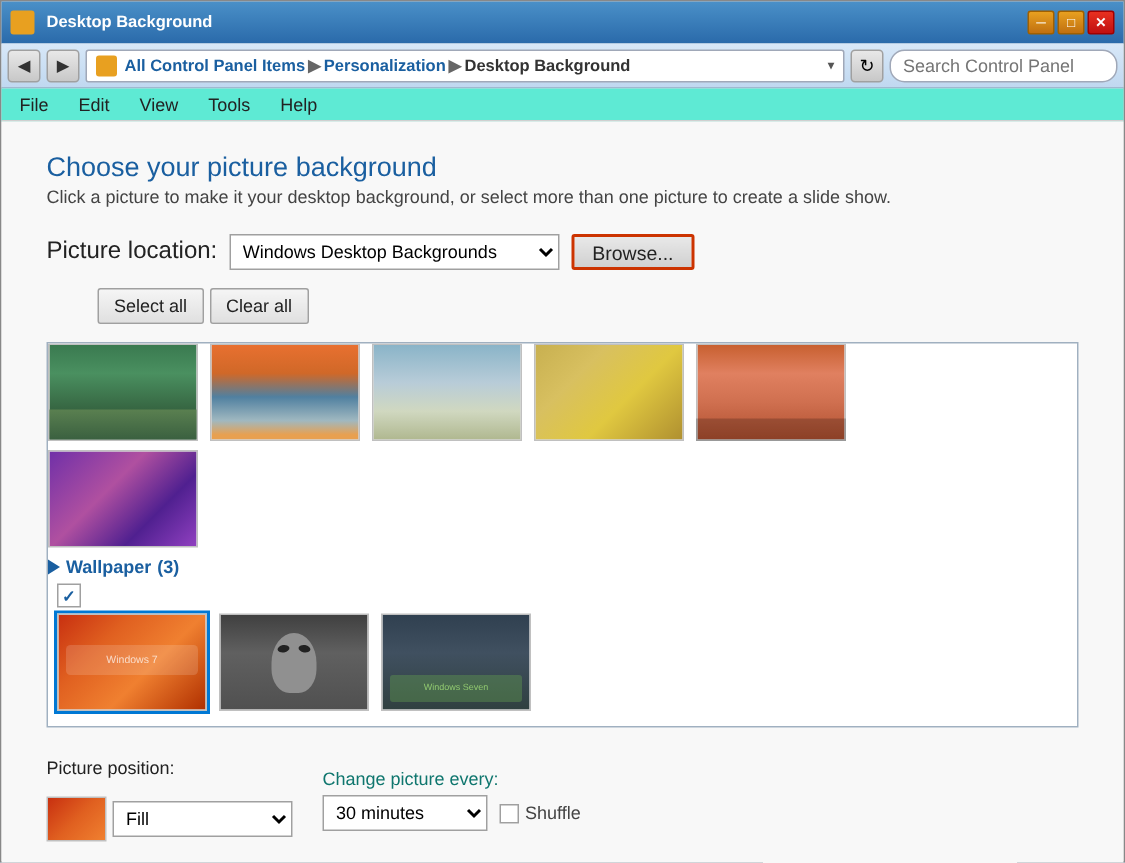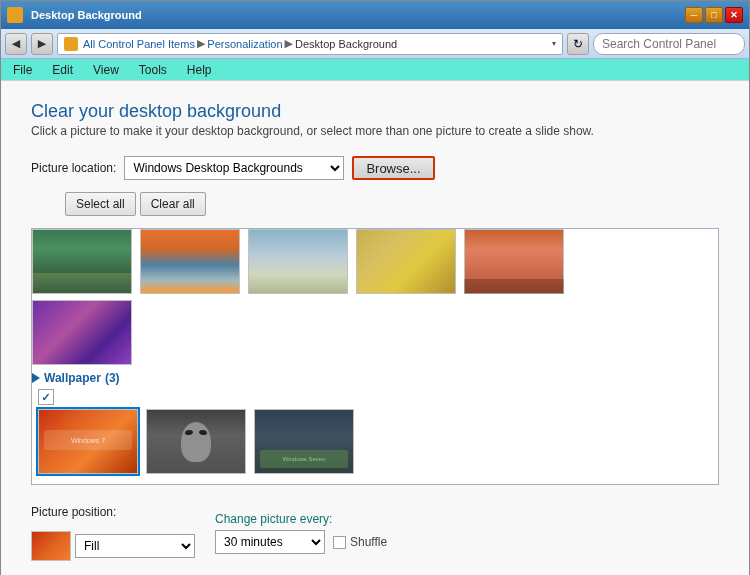--- a/index.html
+++ b/index.html
@@ -100,20 +100,21 @@
       flex: 1;
       height: 22px;
       background: white;
       border: 1px solid #a0a8b8;
       border-radius: 2px;
       display: flex;
       align-items: center;
       padding: 0 6px;
       font-size: 11px;
       color: #333;
+      font-weight: bold;
     }
 
     .address-icon {
       width: 16px;
       height: 16px;
       background: #e8a020;
       border-radius: 2px;
       margin-right: 4px;
       flex-shrink: 0;
     }
@@ -194,21 +195,21 @@
     }
 
     .picture-location-row {
       display: flex;
       align-items: center;
       gap: 8px;
       margin-top: 6px;
     }
 
     .picture-location-label {
-      font-size: 12px;
+      font-size: 16px;
       color: #222;
       white-space: nowrap;
     }
 
     .location-dropdown {
       width: 220px;
       height: 24px;
       border: 1px solid #a0a0a0;
       background: white;
       font-size: 12px;
@@ -550,21 +551,21 @@
     <span class="menu-item">File</span>
     <span class="menu-item">Edit</span>
     <span class="menu-item">View</span>
     <span class="menu-item">Tools</span>
     <span class="menu-item">Help</span>
   </div>
 
   <div class="main-content">
 
     <div>
-      <div class="page-title">Clear your desktop background</div>
+      <div class="page-title">Choose your picture background</div>
       <div class="page-subtitle">Click a picture to make it your desktop background, or select more than one picture to create a slide show.</div>
     </div>
 
     <div class="picture-location-row">
       <span class="picture-location-label">Picture location:</span>
       <select class="location-dropdown">
         <option>Windows Desktop Backgrounds</option>
       </select>
       <button class="browse-btn">Browse...</button>
     </div>

